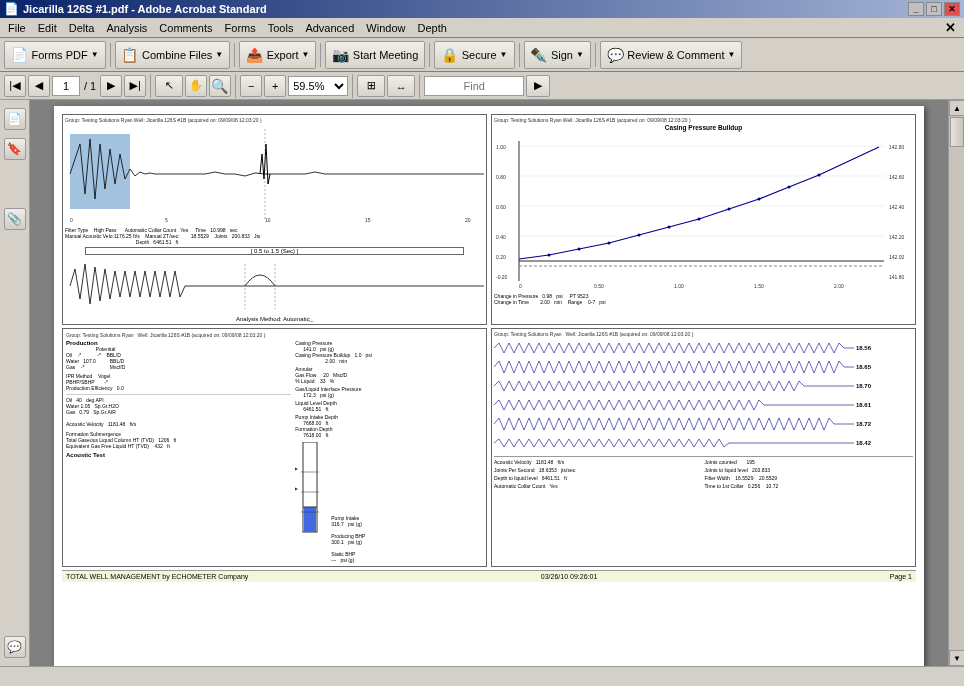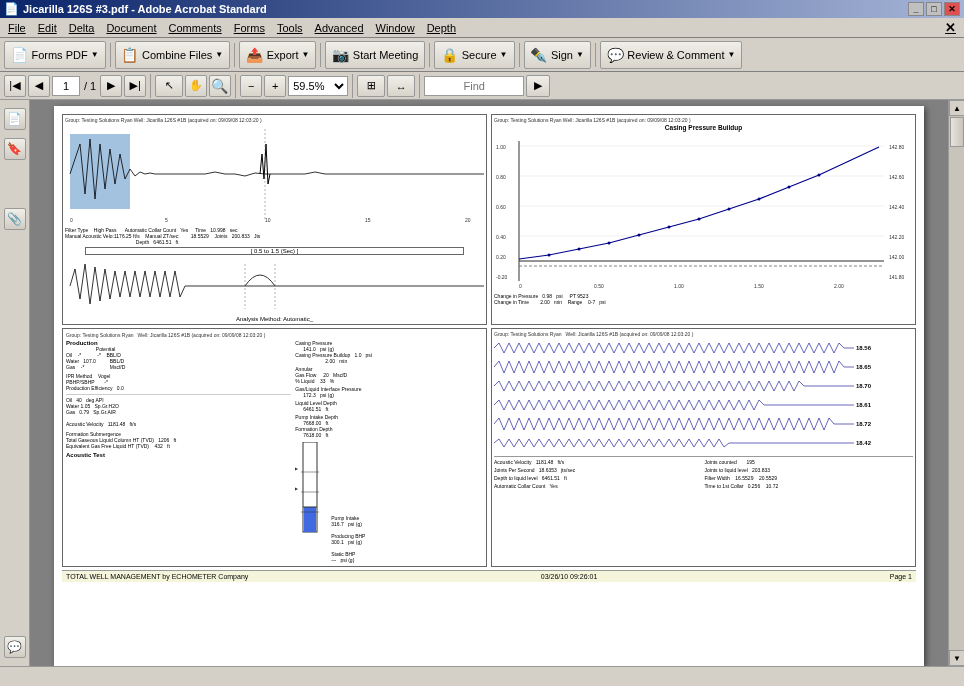--- a/index.html
+++ b/index.html
@@ -23,21 +23,21 @@
 
     
     #menu-bar {
       height: 20px;
       background: #d4d0c8;
       display: flex; align-items: center;
       border-bottom: 1px solid #808080;
       padding: 0 2px;
     }
     .menu-item {
-      padding: 2px 6px; font-size: 11px; cursor: pointer; color: #000; text-decoration: underline;
+      padding: 2px 6px; font-size: 11px; cursor: pointer; color: #000;
     }
 
     
     #toolbar1 {
       height: 34px;
       background: #d4d0c8;
       display: flex; align-items: center;
       border-bottom: 1px solid #808080;
       padding: 2px 4px; gap: 2px;
     }
@@ -168,34 +168,34 @@
       display: flex; justify-content: space-between;
       align-items: center;
     }
   </style>
 </head>
 <body>
 
 <div id="title-bar">
   <div class="title">
     <span style="font-size:12px;">📄</span>
-    <span>Jicarilla 126S #3.pdf - Adobe Acrobat Standard</span>
+    <span>Jicarilla 126S #1.pdf - Adobe Acrobat Standard</span>
   </div>
   <div class="win-controls">
     <div class="win-btn">_</div>
     <div class="win-btn">□</div>
     <div class="win-btn close">✕</div>
   </div>
 </div>
 
 <div id="menu-bar">
   <div class="menu-item">File</div>
   <div class="menu-item">Edit</div>
   <div class="menu-item">Delta</div>
-  <div class="menu-item">Document</div>
+  <div class="menu-item">Analysis</div>
   <div class="menu-item">Comments</div>
   <div class="menu-item">Forms</div>
   <div class="menu-item">Tools</div>
   <div class="menu-item">Advanced</div>
   <div class="menu-item">Window</div>
   <div class="menu-item">Depth</div>
   <div style="flex:1"></div>
   <div class="menu-item" style="font-weight:bold; font-size:13px;">✕</div>
 </div>
 

